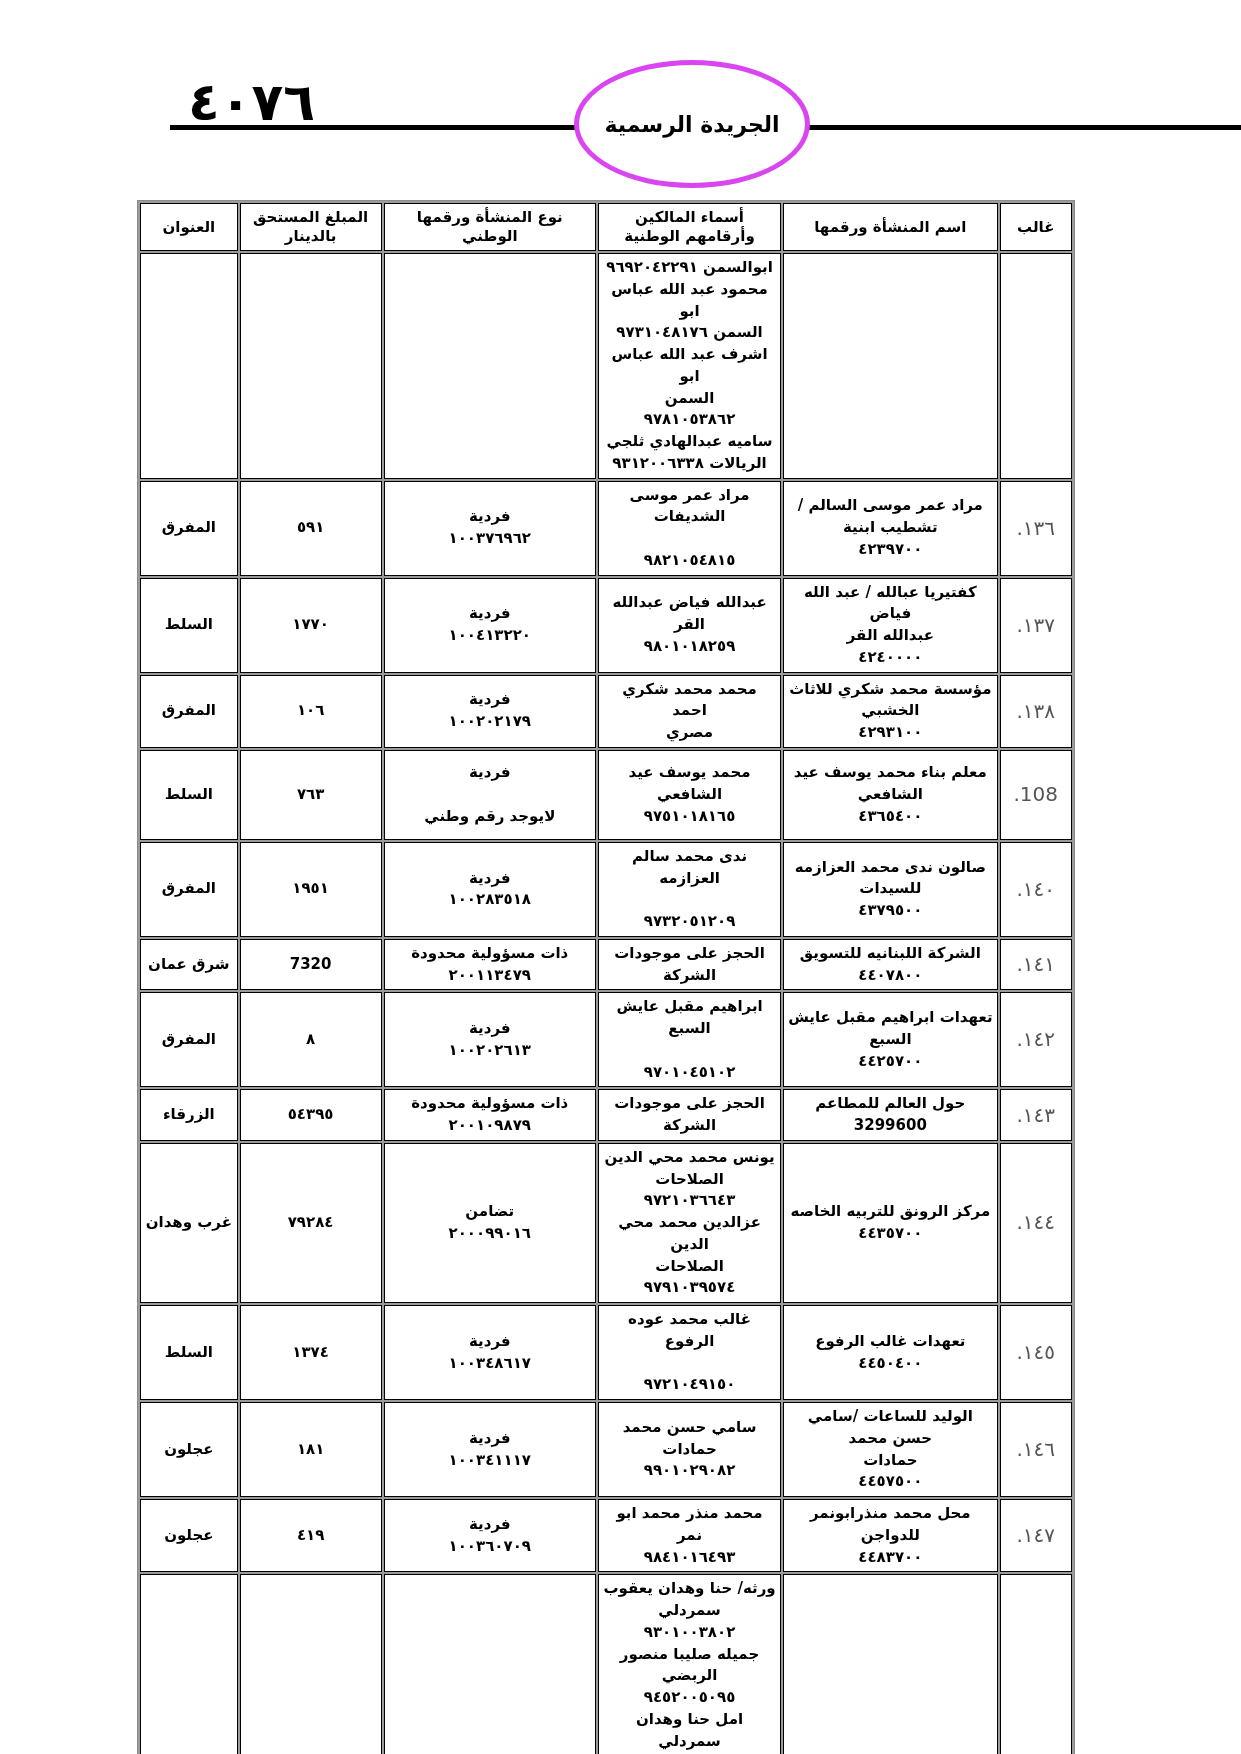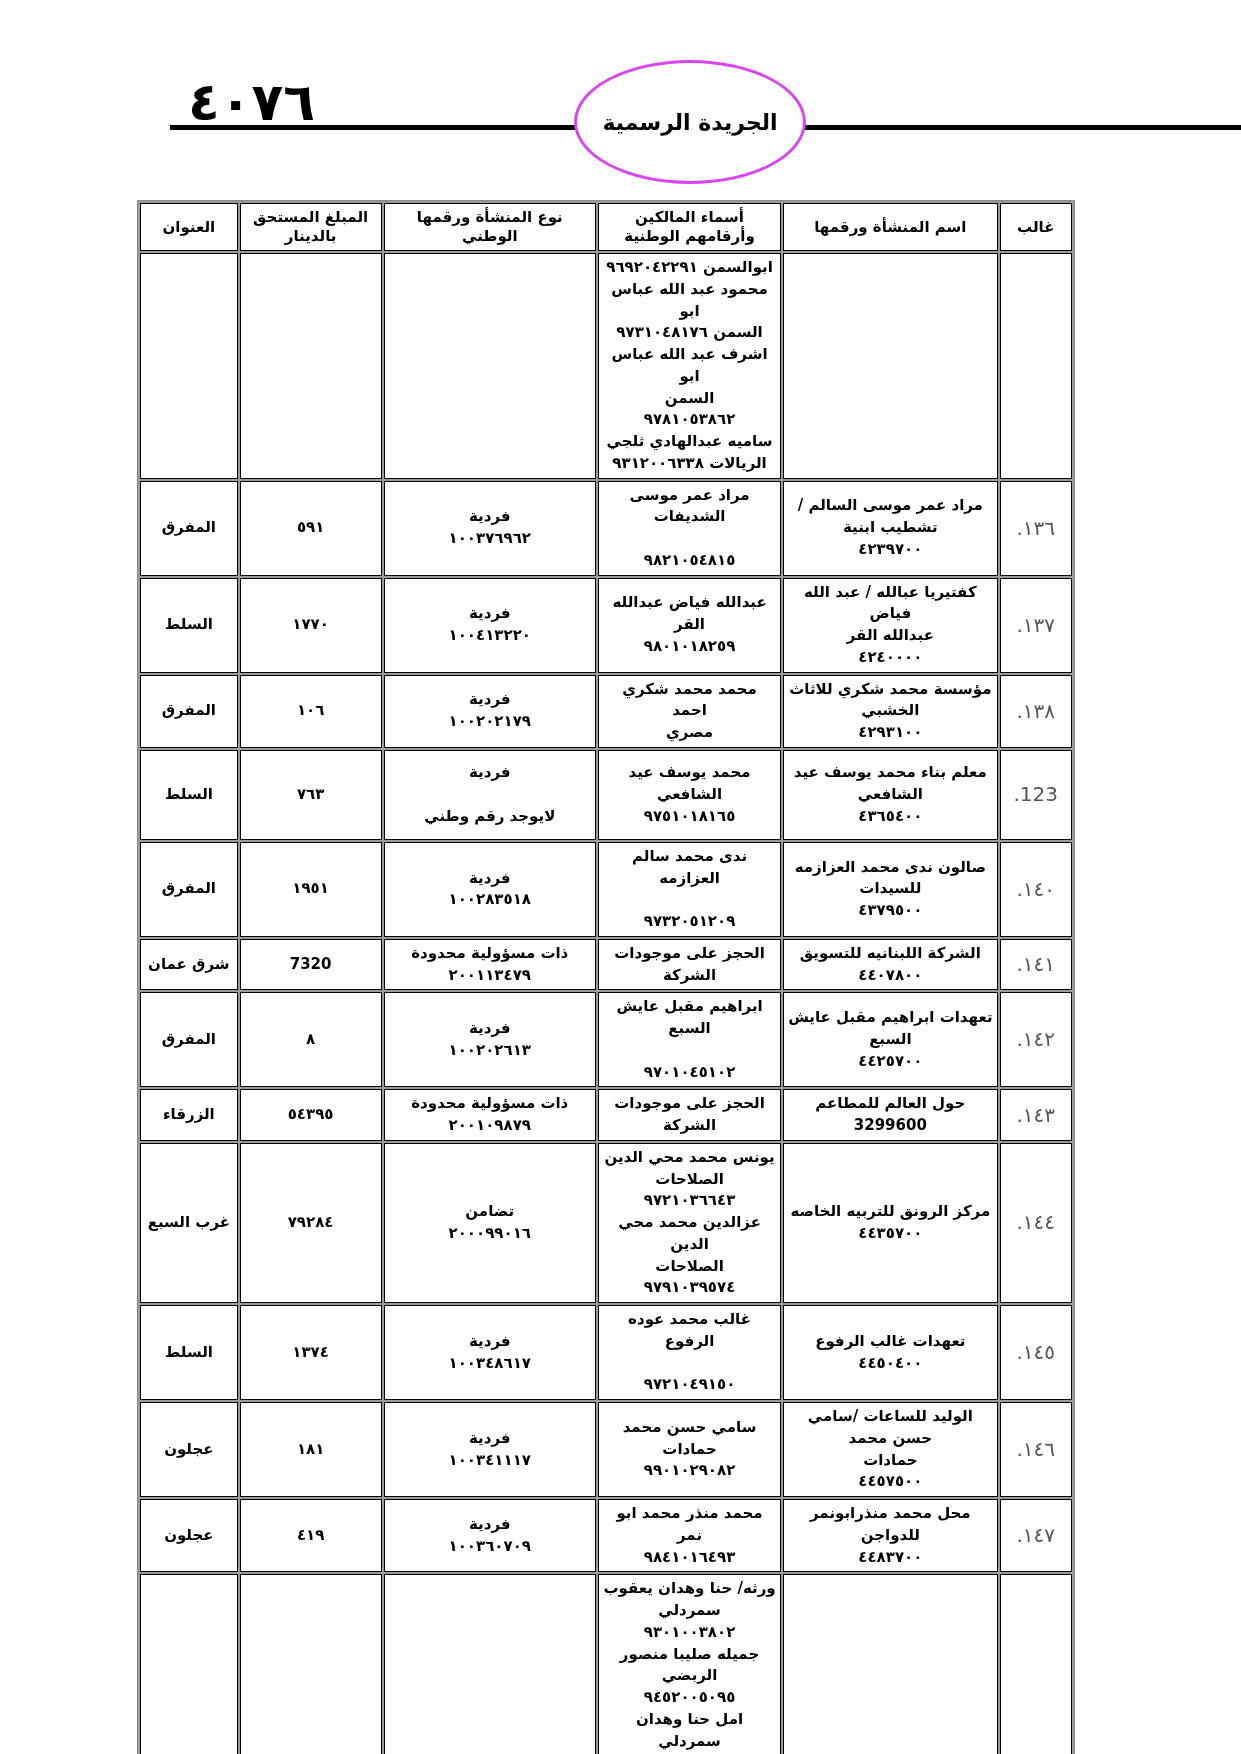--- a/index.html
+++ b/index.html
@@ -18,21 +18,21 @@
     font-size:52px; font-weight:bold; color:#000;
     letter-spacing:2px;
   }
   .header-rule {
     position:absolute; top:125px; left:78px;
     width:1085px; height:5px; background:#000;
   }
   .title-oval {
     position:absolute; top:60px; left:482px;
     width:226px; height:118px;
-    border:3px solid #d946ef; border-radius:50%;
+    border:5px solid #d946ef; border-radius:50%;
     background:#fff;
     display:flex; align-items:center; justify-content:center;
     z-index:2;
   }
   .title-oval span { font-size:22px; font-weight:bold; color:#000; }
   
   table.gazette {
     position:absolute; top:200px; right:166px;
     width:938px;
     border-collapse:separate; border-spacing:2px;
@@ -130,21 +130,21 @@
     <td class="c-est">مؤسسة محمد شكري للاثاث الخشبي
 ٤٢٩٣١٠٠</td>
     <td class="c-own">محمد محمد شكري احمد
 مصري</td>
     <td class="c-type">فردية
 ١٠٠٢٠٢١٧٩</td>
     <td class="c-amt">١٠٦</td>
     <td class="c-addr">المفرق</td>
   </tr>
         <tr style="height: 90px;">
-    <td class="c-num">123.</td>
+    <td class="c-num">108.</td>
     <td class="c-est">معلم بناء محمد يوسف عيد الشافعي
 ٤٣٦٥٤٠٠</td>
     <td class="c-own">محمد يوسف عيد الشافعي
 ٩٧٥١٠١٨١٦٥</td>
     <td class="c-type">فردية
 
 لايوجد رقم وطني</td>
     <td class="c-amt">٧٦٣</td>
     <td class="c-addr">السلط</td>
   </tr>
@@ -198,21 +198,21 @@
 ٤٤٣٥٧٠٠</td>
     <td class="c-own">يونس محمد محي الدين
 الصلاحات
 ٩٧٢١٠٣٦٦٤٣
 عزالدين محمد محي الدين
 الصلاحات
 ٩٧٩١٠٣٩٥٧٤</td>
     <td class="c-type">تضامن
 ٢٠٠٠٩٩٠١٦</td>
     <td class="c-amt">٧٩٢٨٤</td>
-    <td class="c-addr">غرب السبع</td>
+    <td class="c-addr">غرب وهدان</td>
   </tr>
         <tr style="height: 64px;">
     <td class="c-num">١٤٥.</td>
     <td class="c-est">تعهدات غالب الرفوع
 ٤٤٥٠٤٠٠</td>
     <td class="c-own">غالب محمد عوده الرفوع
 
 ٩٧٢١٠٤٩١٥٠</td>
     <td class="c-type">فردية
 ١٠٠٣٤٨٦١٧</td>

